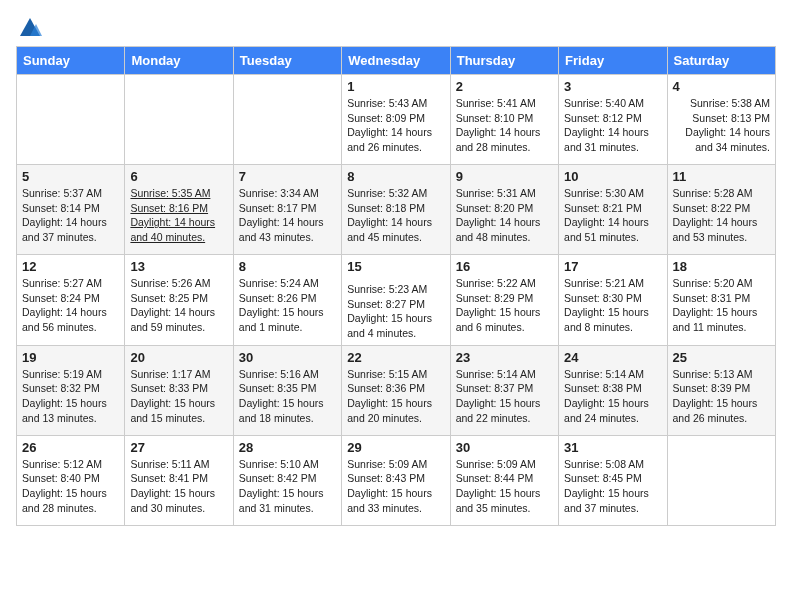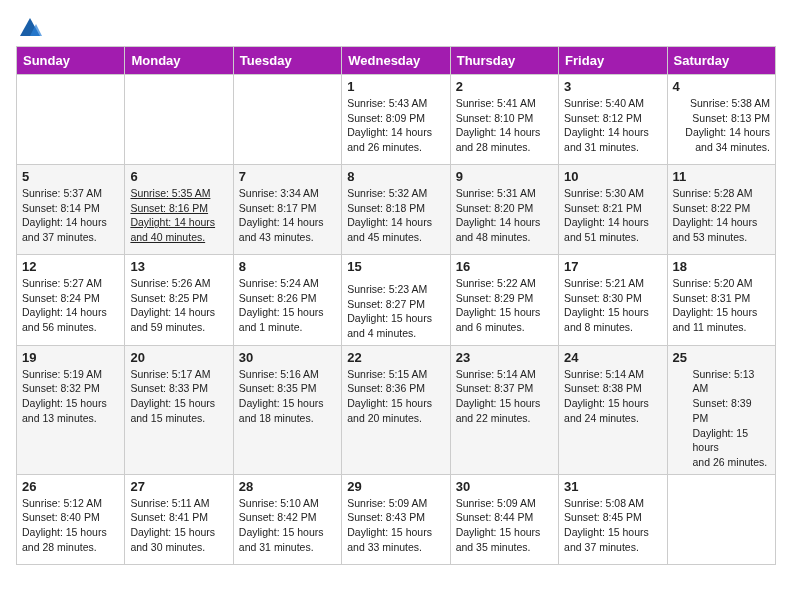--- a/index.html
+++ b/index.html
@@ -46,21 +46,21 @@
     .title-location {
       font-size: 16px;
       color: #555;
     }
     .calendar-table {
       width: 100%;
       border-collapse: collapse;
       table-layout: fixed;
     }
     .calendar-table thead tr th {
-      background-color: #a21caf;
+      background-color: #3b82f6;
       color: #fff;
       text-align: left;
       padding: 6px 6px;
       font-size: 13px;
       font-weight: bold;
       border: 1px solid #ccc;
     }
     .calendar-table tbody tr td {
       vertical-align: top;
       border: 1px solid #ccc;
@@ -263,21 +263,21 @@
       <tr>
         <td>
           <div class="day-number">19</div>
           <div class="day-info" style="white-space: pre-line;">Sunrise: 5:19 AM
 Sunset: 8:32 PM
 Daylight: 15 hours
 and 13 minutes.</div>
         </td>
         <td>
           <div class="day-number">20</div>
-          <div class="day-info" style="white-space: pre-line;">Sunrise: 5:17 AM
+          <div class="day-info" style="white-space: pre-line;">Sunrise: 1:17 AM
 Sunset: 8:33 PM
 Daylight: 15 hours
 and 15 minutes.</div>
         </td>
         <td>
           <div class="day-number">30</div>
           <div class="day-info" style="white-space: pre-line;">Sunrise: 5:16 AM
 Sunset: 8:35 PM
 Daylight: 15 hours
 and 18 minutes.</div>
@@ -298,21 +298,21 @@
         </td>
         <td>
           <div class="day-number">24</div>
           <div class="day-info" style="white-space: pre-line;">Sunrise: 5:14 AM
 Sunset: 8:38 PM
 Daylight: 15 hours
 and 24 minutes.</div>
         </td>
         <td>
           <div class="day-number">25</div>
-          <div class="day-info" style="white-space: pre-line; margin-left: 20px;">Sunrise: 5:13 AM
+          <div class="day-info" style="white-space: pre-line;">Sunrise: 5:13 AM
 Sunset: 8:39 PM
 Daylight: 15 hours
 and 26 minutes.</div>
         </td>
       </tr>
       <tr>
         <td>
           <div class="day-number">26</div>
           <div class="day-info" style="white-space: pre-line;">Sunrise: 5:12 AM
 Sunset: 8:40 PM

